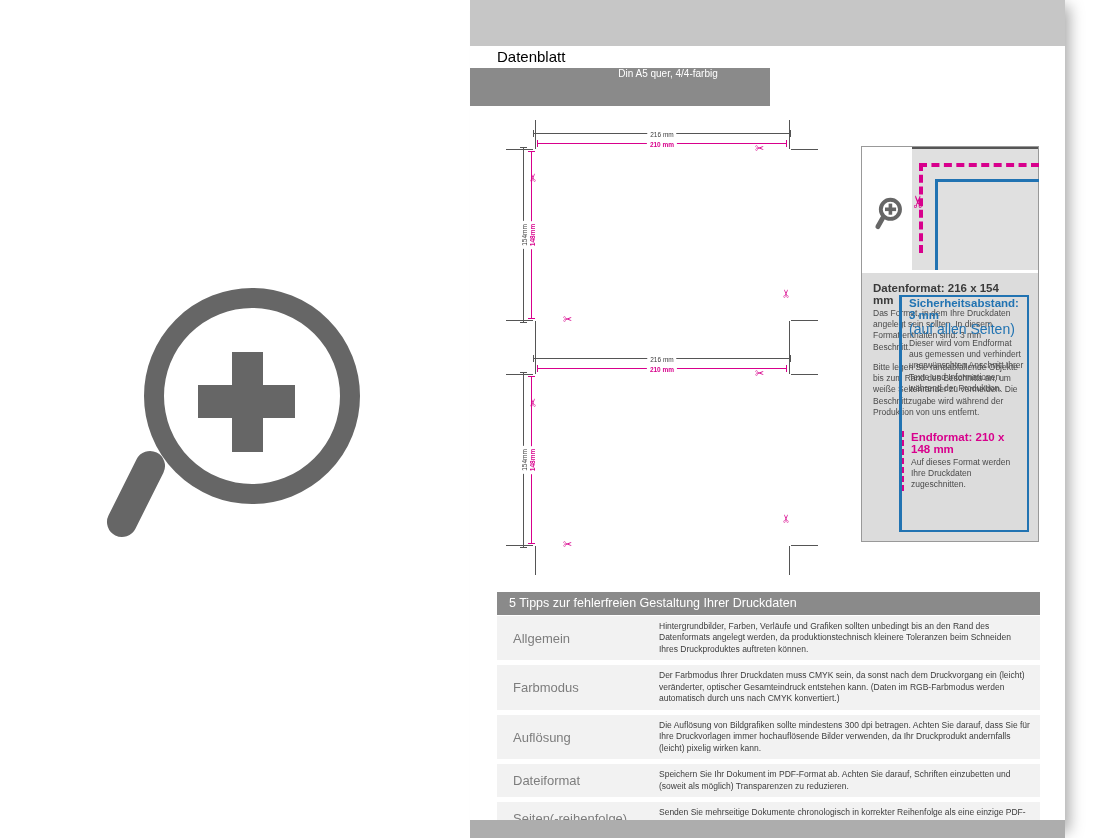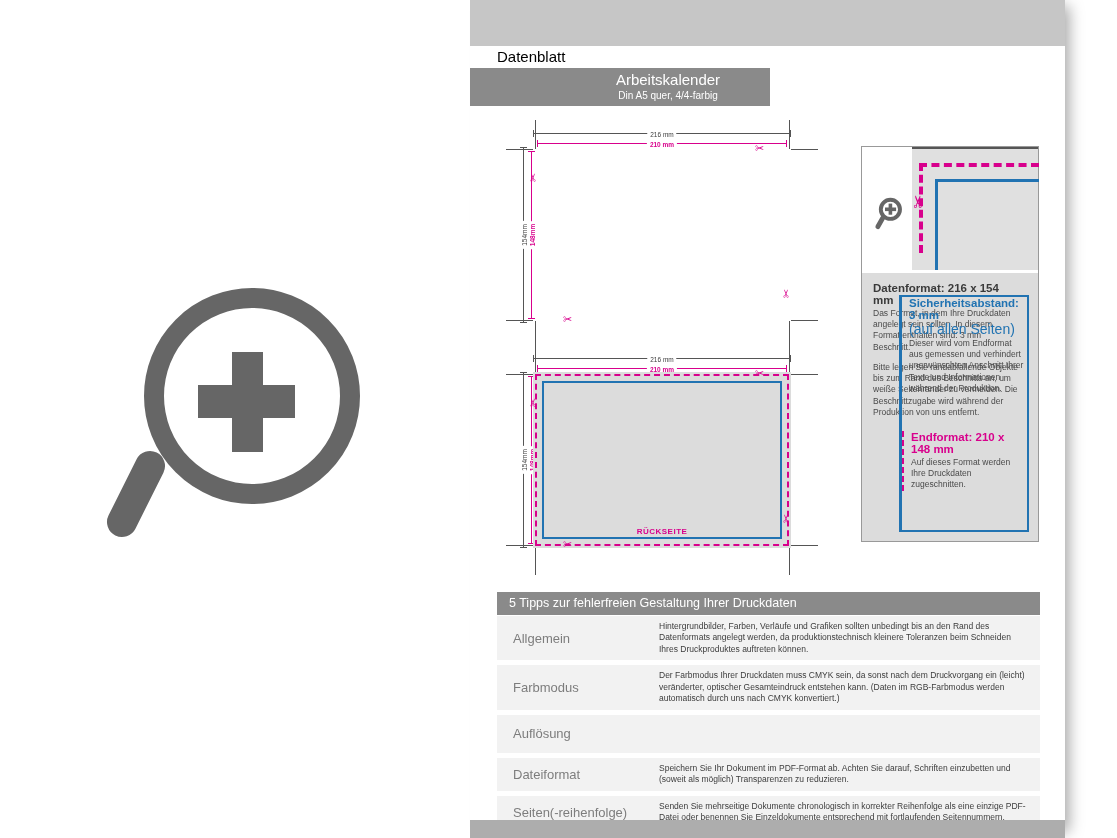--- a/index.html
+++ b/index.html
@@ -108,21 +108,20 @@
     <circle cx="154" cy="116" r="98" fill="#ffffff" stroke="#666666" stroke-width="20"></circle>
     <line x1="52" y1="186" x2="24" y2="242" stroke="#666666" stroke-width="30" stroke-linecap="round"></line>
     <rect x="100" y="105" width="97" height="33" fill="#666666"></rect>
     <rect x="134" y="72" width="31" height="100" fill="#666666"></rect>
   </svg>
 
   <div class="page">
     <div class="topband"></div>
     <div class="tab">Datenblatt</div>
     <div class="titlebar">
-      <div class="t1">Arbeitskalender</div>
       <div class="t2">Din A5 quer, 4/4-farbig</div>
     </div>
 
     <div class="diagram d1">
       <div class="hdim outer">
           <span>216 mm</span>
         </div>
       <div class="hdim inner mag">
           <span>210 mm</span>
         </div>
@@ -160,25 +159,20 @@
           <span>148mm</span>
         </div>
       <div class="cm v tl-v"></div>
       <div class="cm v tr-v"></div>
       <div class="cm v bl-v"></div>
       <div class="cm v br-v"></div>
       <div class="cm h tl-h"></div>
       <div class="cm h tr-h"></div>
       <div class="cm h bl-h"></div>
       <div class="cm h br-h"></div>
-      <div class="artboard">
-        <div class="cut"></div>
-        <div class="safe"></div>
-        <div class="side-label">RÜCKSEITE</div>
-      </div>
       <span class="scissors sc-top">✂</span>
       <span class="scissors sc-left">✂</span>
       <span class="scissors sc-right">✂</span>
       <span class="scissors sc-bottom">✂</span>
     </div>
 
     <div class="infobox">
       <div class="corner-panel">
         <svg class="small-zoom" width="30" height="36" viewBox="0 0 100 118">
           <circle cx="58" cy="40" r="32" fill="#ffffff" stroke="#666666" stroke-width="13"></circle>
@@ -213,20 +207,21 @@
       <div class="tip-row r1">
         <div class="lbl">Allgemein</div>
         <div class="txt">Hintergrundbilder, Farben, Verläufe und Grafiken sollten unbedingt bis an den Rand des Datenformats angelegt werden, da produktionstechnisch kleinere Toleranzen beim Schneiden Ihres Druckproduktes auftreten können.</div>
       </div>
       <div class="tip-row r2">
         <div class="lbl">Farbmodus</div>
         <div class="txt">Der Farbmodus Ihrer Druckdaten muss CMYK sein, da sonst nach dem Druckvorgang ein (leicht) veränderter, optischer Gesamteindruck entstehen kann. (Daten im RGB-Farbmodus werden automatisch durch uns nach CMYK konvertiert.)</div>
       </div>
       <div class="tip-row r3">
         <div class="lbl">Auflösung</div>
+        <div class="txt">Die Auflösung von Bildgrafiken sollte mindestens 300 dpi betragen. Achten Sie darauf, dass Sie für Ihre Druckvorlagen immer hochauflösende Bilder verwenden, da Ihr Druckprodukt andernfalls (leicht) pixelig wirken kann.</div>
       </div>
       <div class="tip-row r4">
         <div class="lbl">Dateiformat</div>
         <div class="txt">Speichern Sie Ihr Dokument im PDF-Format ab. Achten Sie darauf, Schriften einzubetten und (soweit als möglich) Transparenzen zu reduzieren.</div>
       </div>
       <div class="tip-row r5">
         <div class="lbl">Seiten(-reihenfolge)</div>
         <div class="txt">Senden Sie mehrseitige Dokumente chronologisch in korrekter Reihenfolge als eine einzige PDF-Datei oder benennen Sie Einzeldokumente entsprechend mit fortlaufenden Seitennummern.</div>
       </div>
     </div>

